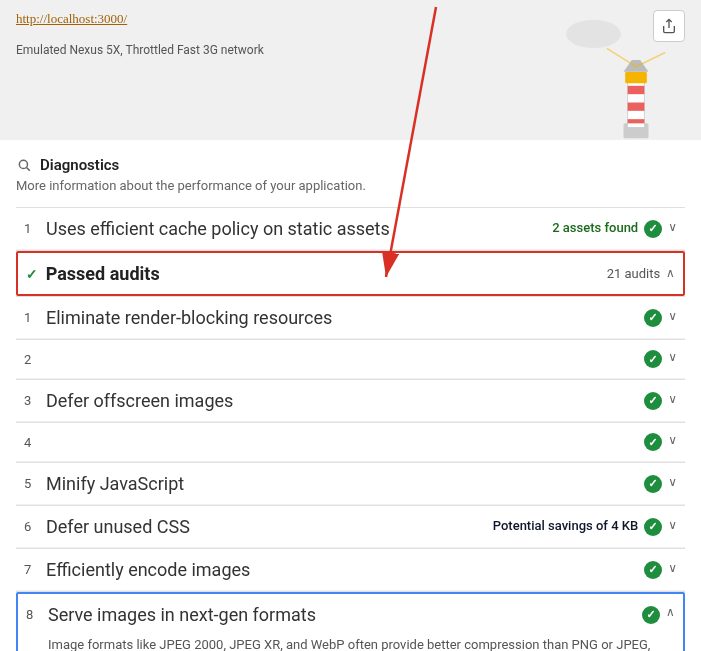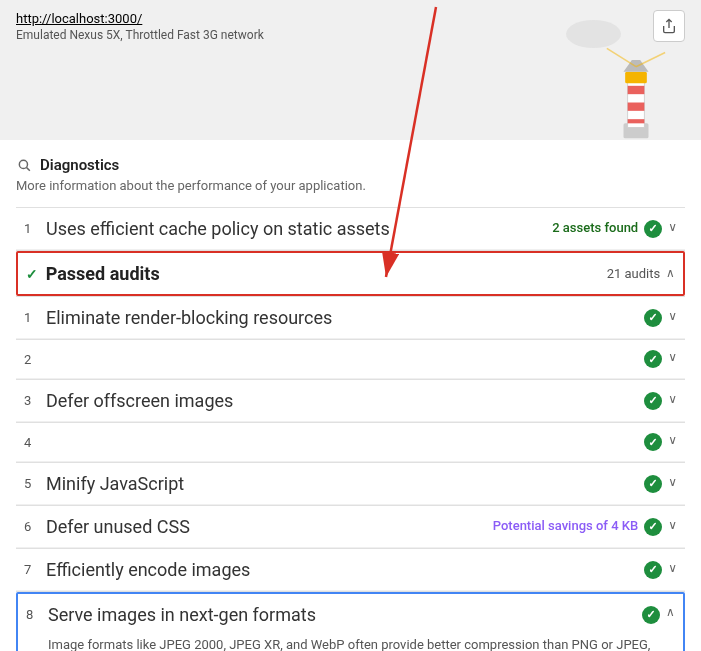--- a/index.html
+++ b/index.html
@@ -15,28 +15,29 @@
 
     
     .header-area {
       background: #f0f0f0;
       padding: 10px 16px 0 16px;
       position: relative;
       height: 140px;
       overflow: hidden;
     }
     .header-url {
-      color: #000000;
+      color: #a16207;
       font-size: 13px;
       text-decoration: underline;
+      font-family: Liberation Serif, serif;
     }
     .header-subtitle {
       color: #555;
       font-size: 12px;
-      margin-top: 2px;
+      margin-top: 16px;
     }
     .share-btn {
       position: absolute;
       top: 10px;
       right: 16px;
       width: 32px;
       height: 32px;
       background: #fff;
       border: 1px solid #ccc;
       border-radius: 4px;
@@ -114,21 +115,21 @@
       gap: 6px;
       margin-left: auto;
     }
     .assets-text {
       font-size: 13px;
       color: #1a6b1a;
       font-weight: 500;
     }
     .savings-text {
       font-size: 13px;
-      color: #8b5cf6;
+      color: #0f172a;
       font-weight: 500;
     }
     .green-check {
       width: 18px;
       height: 18px;
       background: #1e8e3e;
       border-radius: 50%;
       display: flex;
       align-items: center;
       justify-content: center;

